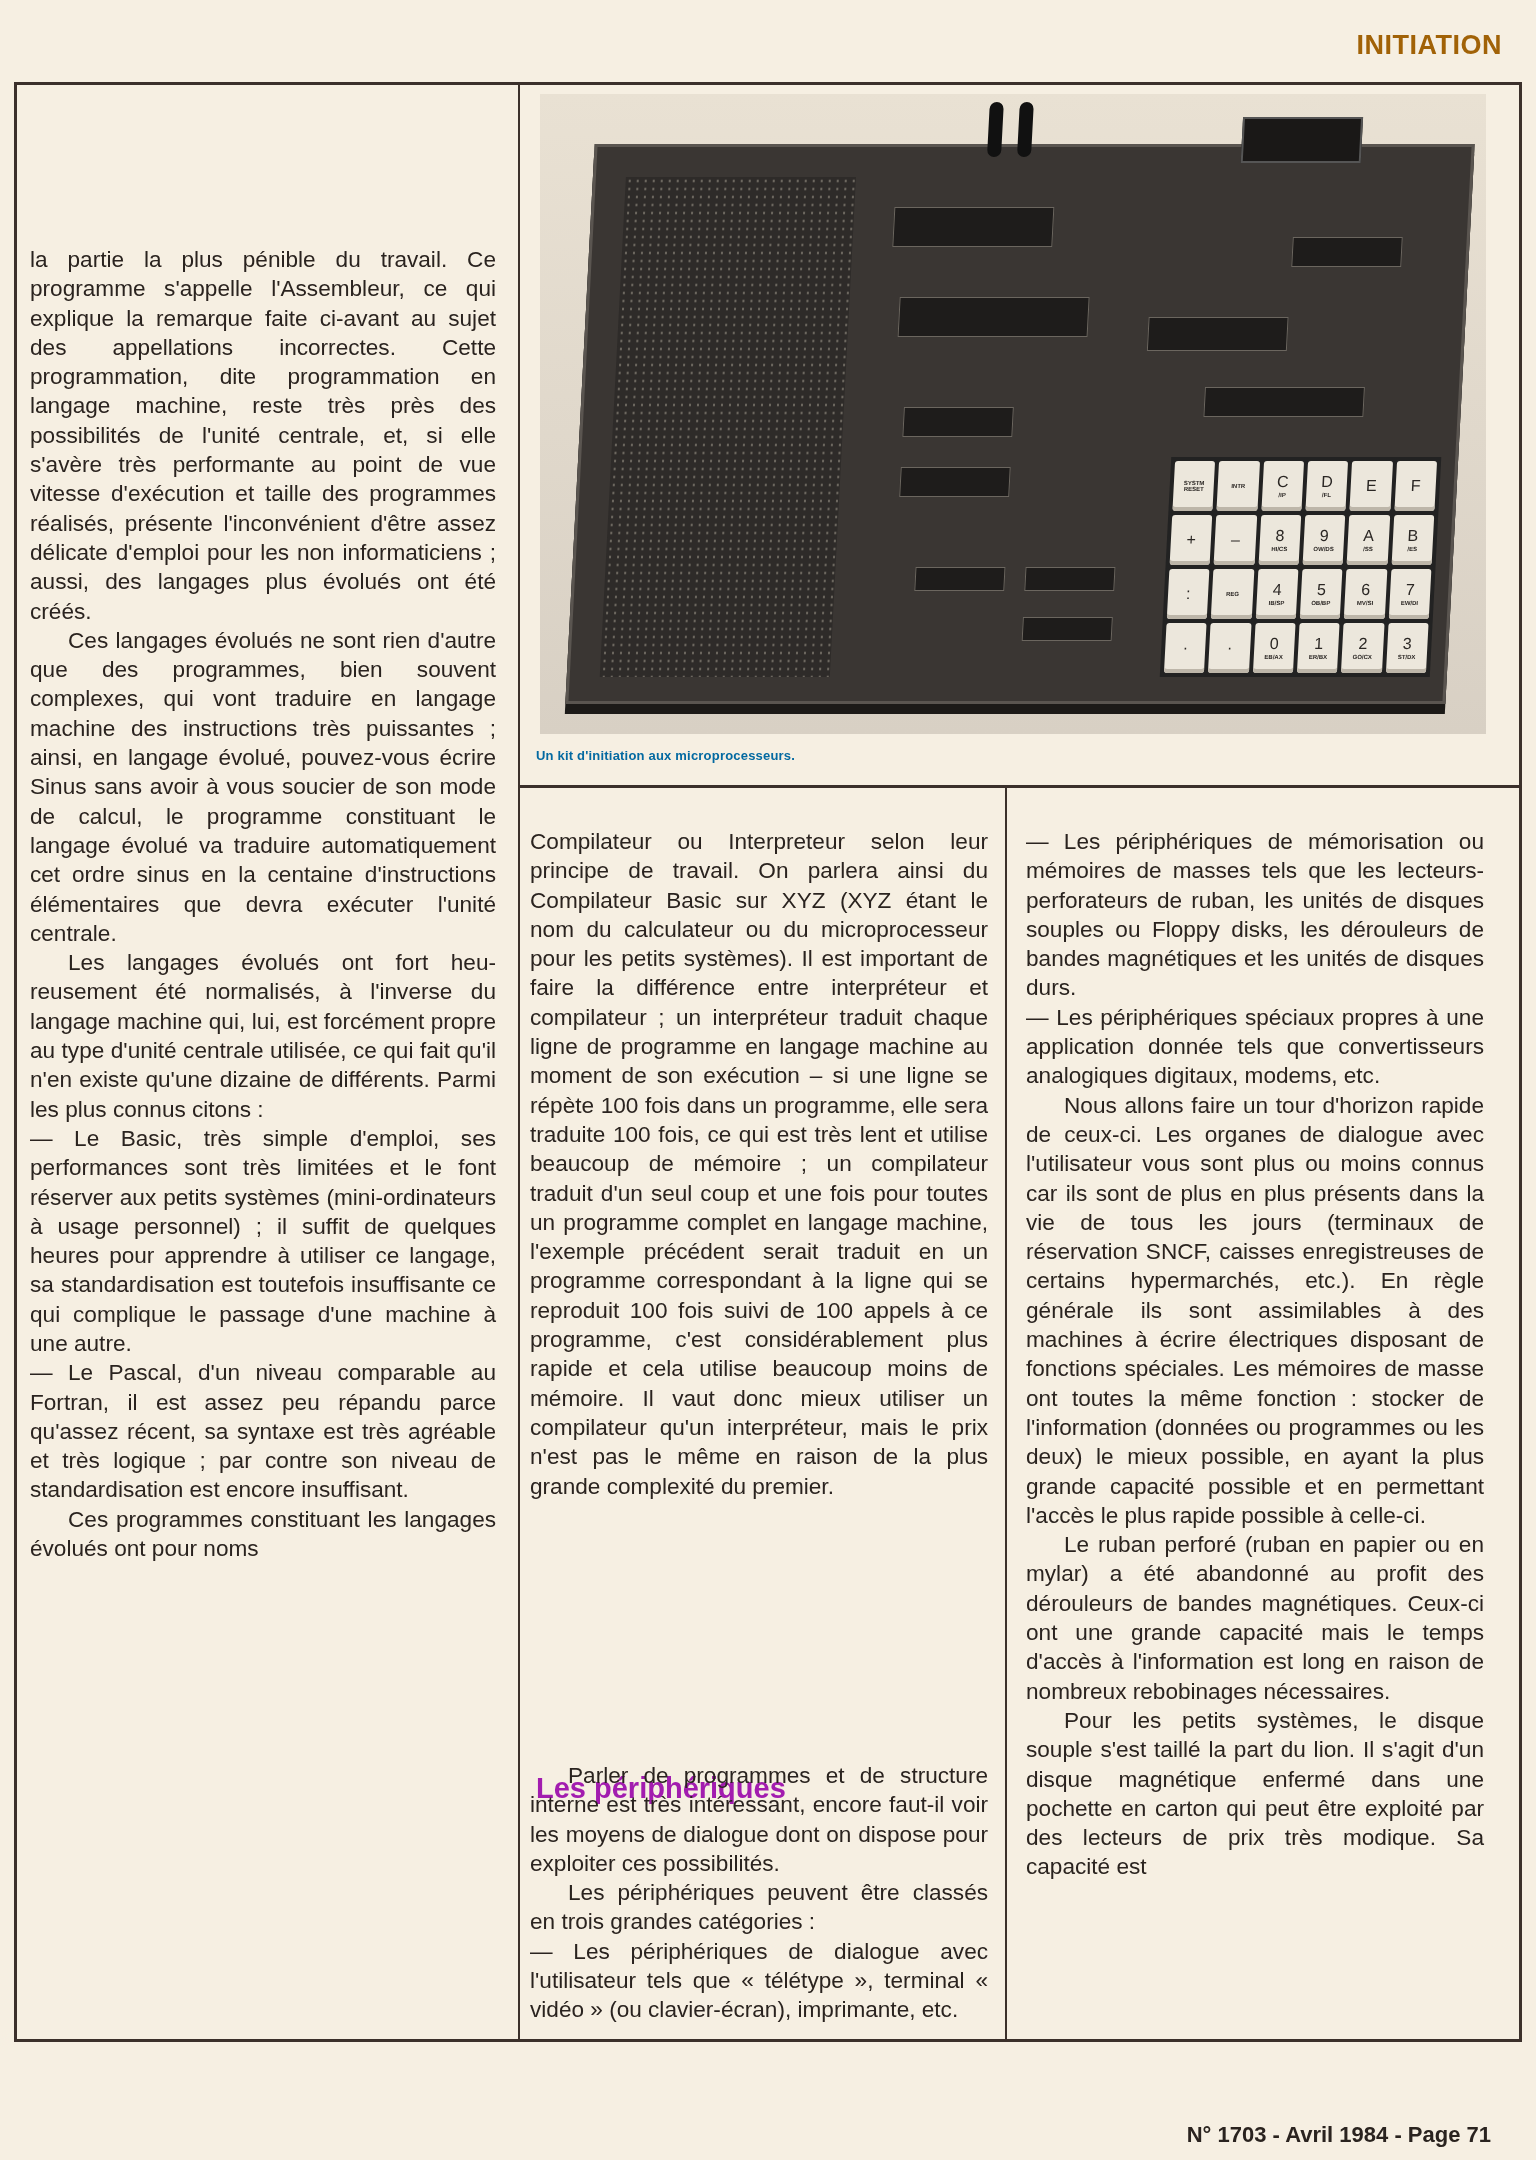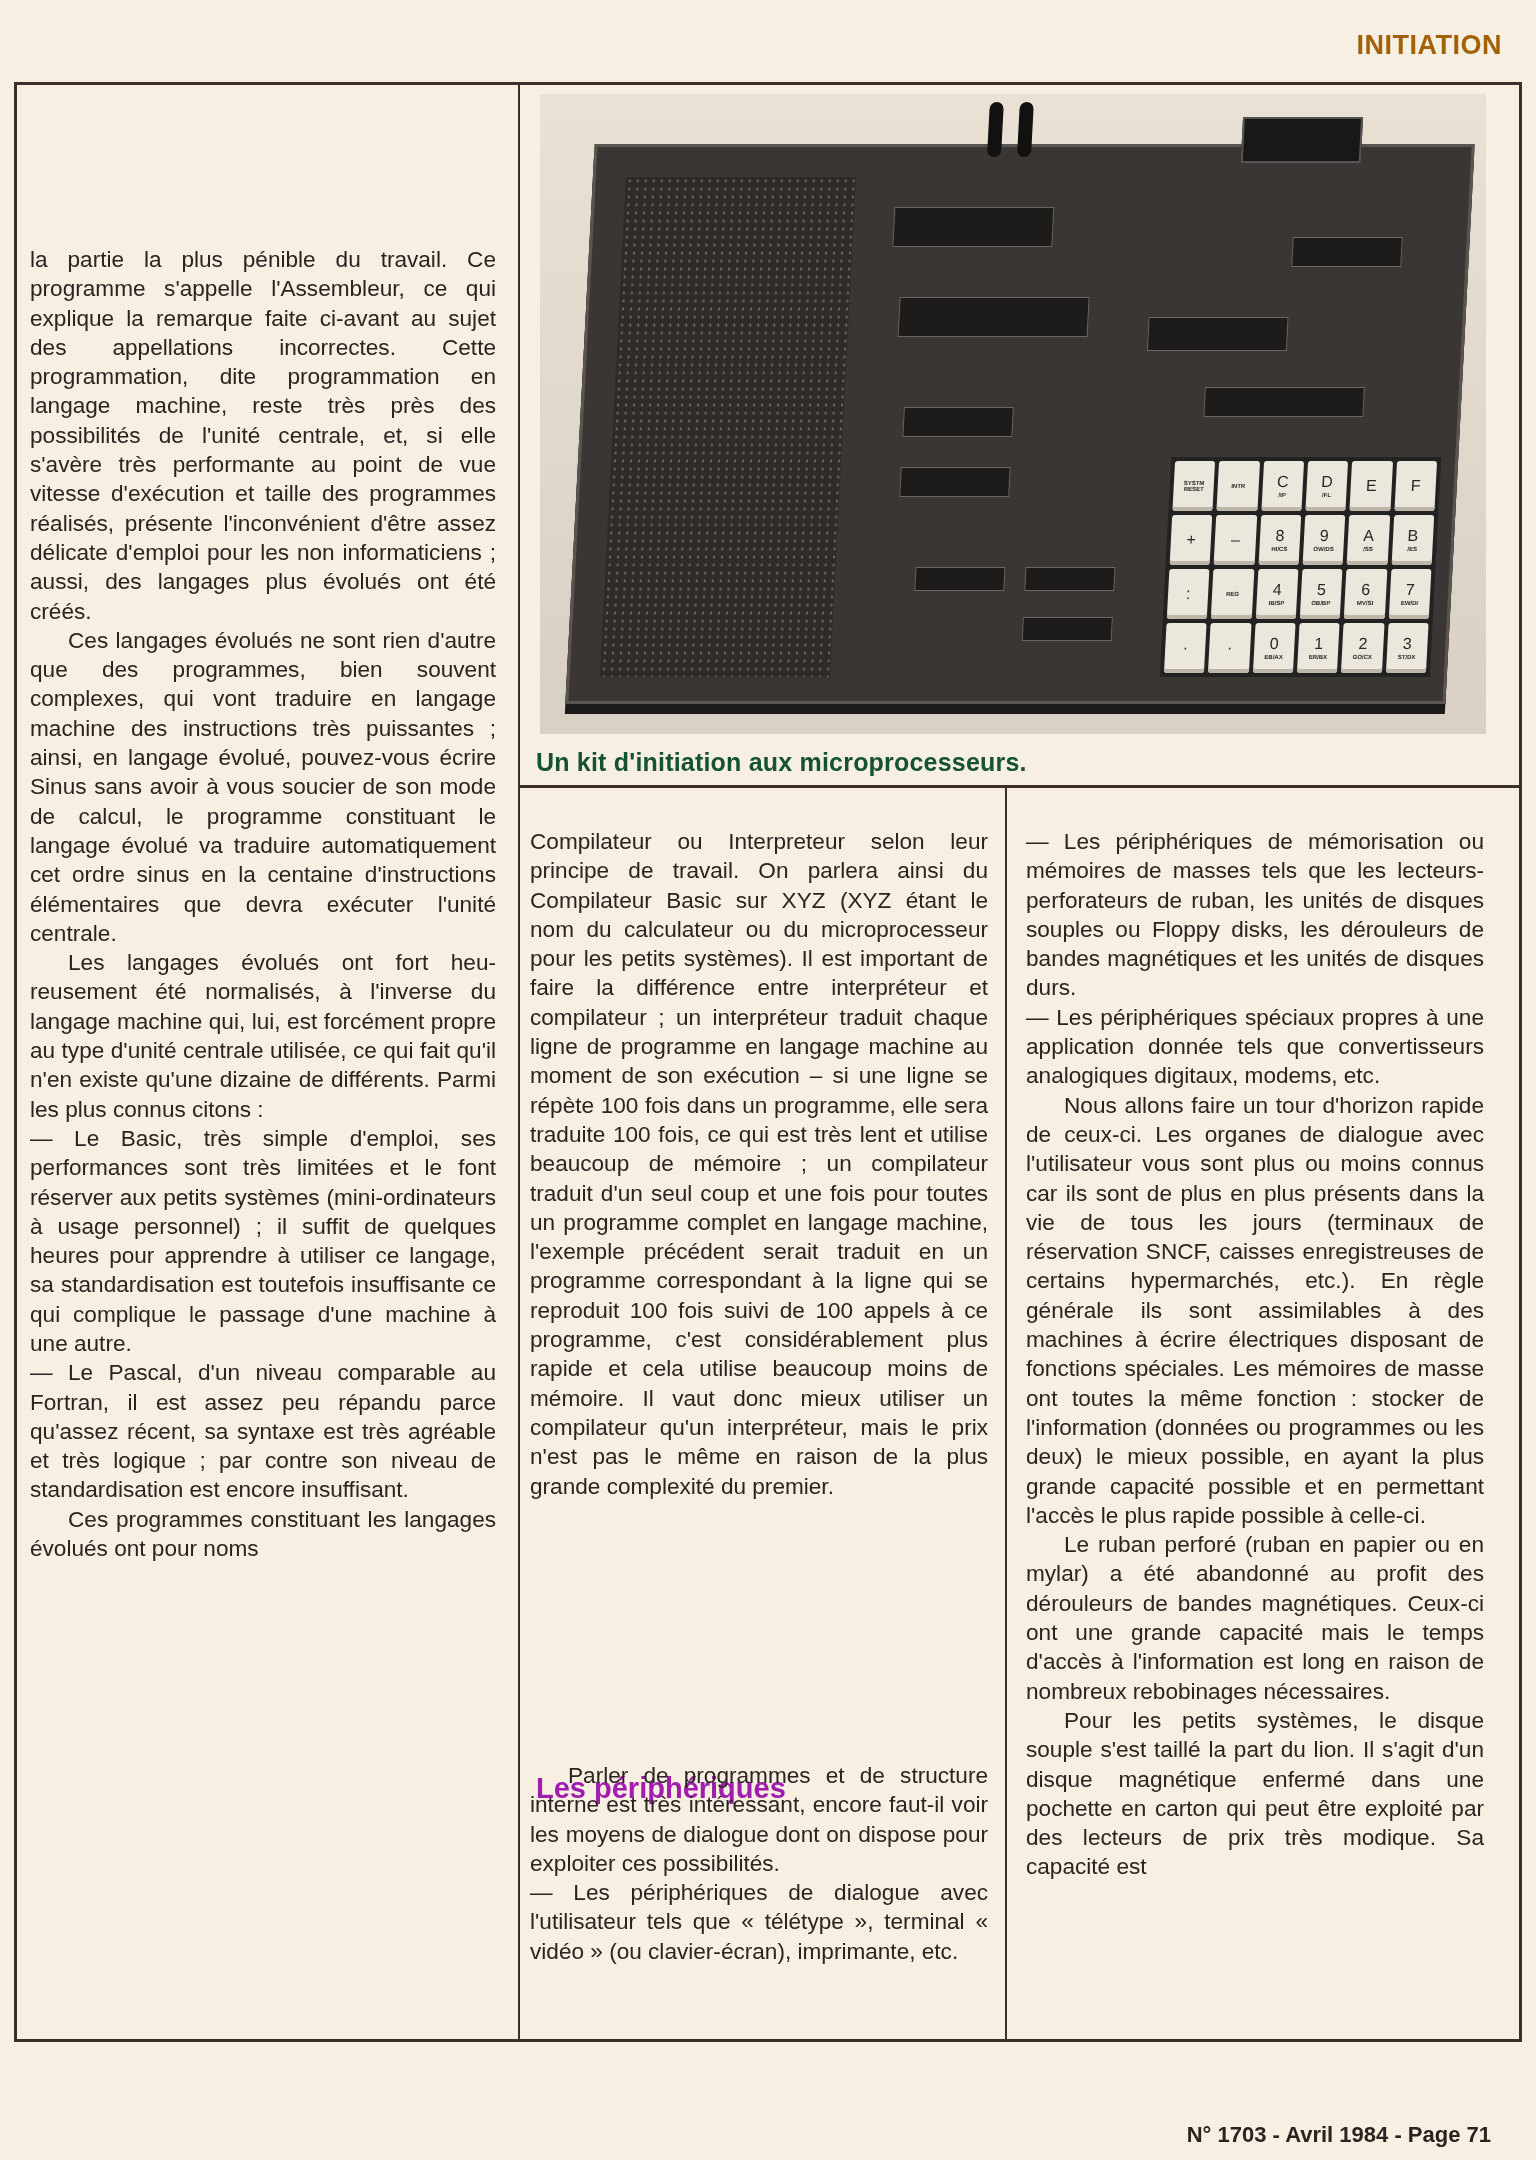--- a/index.html
+++ b/index.html
@@ -66,21 +66,21 @@
     display: flex; flex-direction: column; align-items: center; justify-content: center;
     color: #2b2724; line-height: 1;
     box-shadow: inset 0 -4px 0 #bdb6a9;
   }
   .key .main { font-size: 16px; }
   .key .sub  { font-size: 6px; font-weight: bold; margin-top: 2px; }
   .key .small { font-size: 6px; font-weight: bold; text-align: center; }
 
   .caption {
     position: absolute; left: 536px; top: 748px;
-    font-weight: bold; font-size: 25px; color: #14532d; letter-spacing: 0.2px;
+    font-weight: bold; font-size: 13px; color: #0369a1; letter-spacing: 0.2px;
   }
   .heading {
     position: absolute; left: 536px; top: 1772px;
     font-weight: bold; font-size: 29px; color: #a21caf;
   }
   .footer {
     position: absolute; right: 45px; top: 2122px;
     font-weight: bold; font-size: 22px; color: #2a231f;
   }
 </style>
@@ -213,20 +213,21 @@
     <p class="">— Le Basic, très simple d'emploi, ses performances sont très limitées et le font réserver aux petits systèmes (mini-ordinateurs à usage personnel) ; il suffit de quelques heures pour ap­prendre à utiliser ce langage, sa stan­dardisation est toutefois insuffisante ce qui complique le passage d'une machine à une autre.</p>
     <p class="">— Le Pascal, d'un niveau comparable au Fortran, il est assez peu répandu parce qu'assez récent, sa syntaxe est très agréable et très logique ; par contre son niveau de standardisation est encore insuffisant.</p>
     <p class="ind">Ces programmes constituant les langages évolués ont pour noms</p>
   </div>
 <div class="col col-mid" id="col-mid">
     <p class="">Compilateur ou Interpreteur selon leur principe de travail. On parlera ainsi du Compilateur Basic sur XYZ (XYZ étant le nom du calculateur ou du micropro­cesseur pour les petits systèmes). Il est important de faire la différence entre interpréteur et compilateur ; un interpréteur traduit chaque ligne de programme en langage machine au moment de son exécution – si une ligne se répète 100 fois dans un pro­gramme, elle sera traduite 100 fois, ce qui est très lent et utilise beaucoup de mémoire ; un compilateur traduit d'un seul coup et une fois pour toutes un programme complet en langage machine, l'exemple précédent serait traduit en un programme correspon­dant à la ligne qui se reproduit 100 fois suivi de 100 appels à ce pro­gramme, c'est considérablement plus rapide et cela utilise beaucoup moins de mémoire. Il vaut donc mieux utili­ser un compilateur qu'un interpréteur, mais le prix n'est pas le même en raison de la plus grande complexité du premier.</p>
   </div>
 <div class="heading">Les périphériques</div>
 <div class="col col-mid" id="col-mid2" style="top:1734px;">
     <p class="ind">Parler de programmes et de struc­ture interne est très intéressant, en­core faut-il voir les moyens de dialo­gue dont on dispose pour exploiter ces possibilités.</p>
+    <p class="ind">Les périphériques peuvent être classés en trois grandes catégories :</p>
     <p class="">— Les périphériques de dialogue avec l'utilisateur tels que « télétype », ter­minal « vidéo » (ou clavier-écran), im­primante, etc.</p>
   </div>
 <div class="col col-right" id="col-right">
     <p class="">— Les périphériques de mémorisation ou mémoires de masses tels que les lecteurs-perforateurs de ruban, les unités de disques souples ou Floppy disks, les dérouleurs de bandes ma­gnétiques et les unités de disques durs.</p>
     <p class="">— Les périphériques spéciaux propres à une application donnée tels que convertisseurs analogiques digitaux, modems, etc.</p>
     <p class="ind">Nous allons faire un tour d'horizon rapide de ceux-ci. Les organes de dia­logue avec l'utilisateur vous sont plus ou moins connus car ils sont de plus en plus présents dans la vie de tous les jours (terminaux de réservation SNCF, caisses enregistreuses de cer­tains hypermarchés, etc.). En règle générale ils sont assimilables à des machines à écrire électriques dispo­sant de fonctions spéciales. Les mé­moires de masse ont toutes la même fonction : stocker de l'information (données ou programmes ou les deux) le mieux possible, en ayant la plus grande capacité possible et en per­mettant l'accès le plus rapide possible à celle-ci.</p>
     <p class="ind">Le ruban perforé (ruban en papier ou en mylar) a été abandonné au pro­fit des dérouleurs de bandes magnéti­ques. Ceux-ci ont une grande capacité mais le temps d'accès à l'information est long en raison de nombreux rebo­binages nécessaires.</p>
     <p class="ind">Pour les petits systèmes, le disque souple s'est taillé la part du lion. Il s'agit d'un disque magnétique en­fermé dans une pochette en carton qui peut être exploité par des lecteurs de prix très modique. Sa capacité est</p>
   </div>
 

